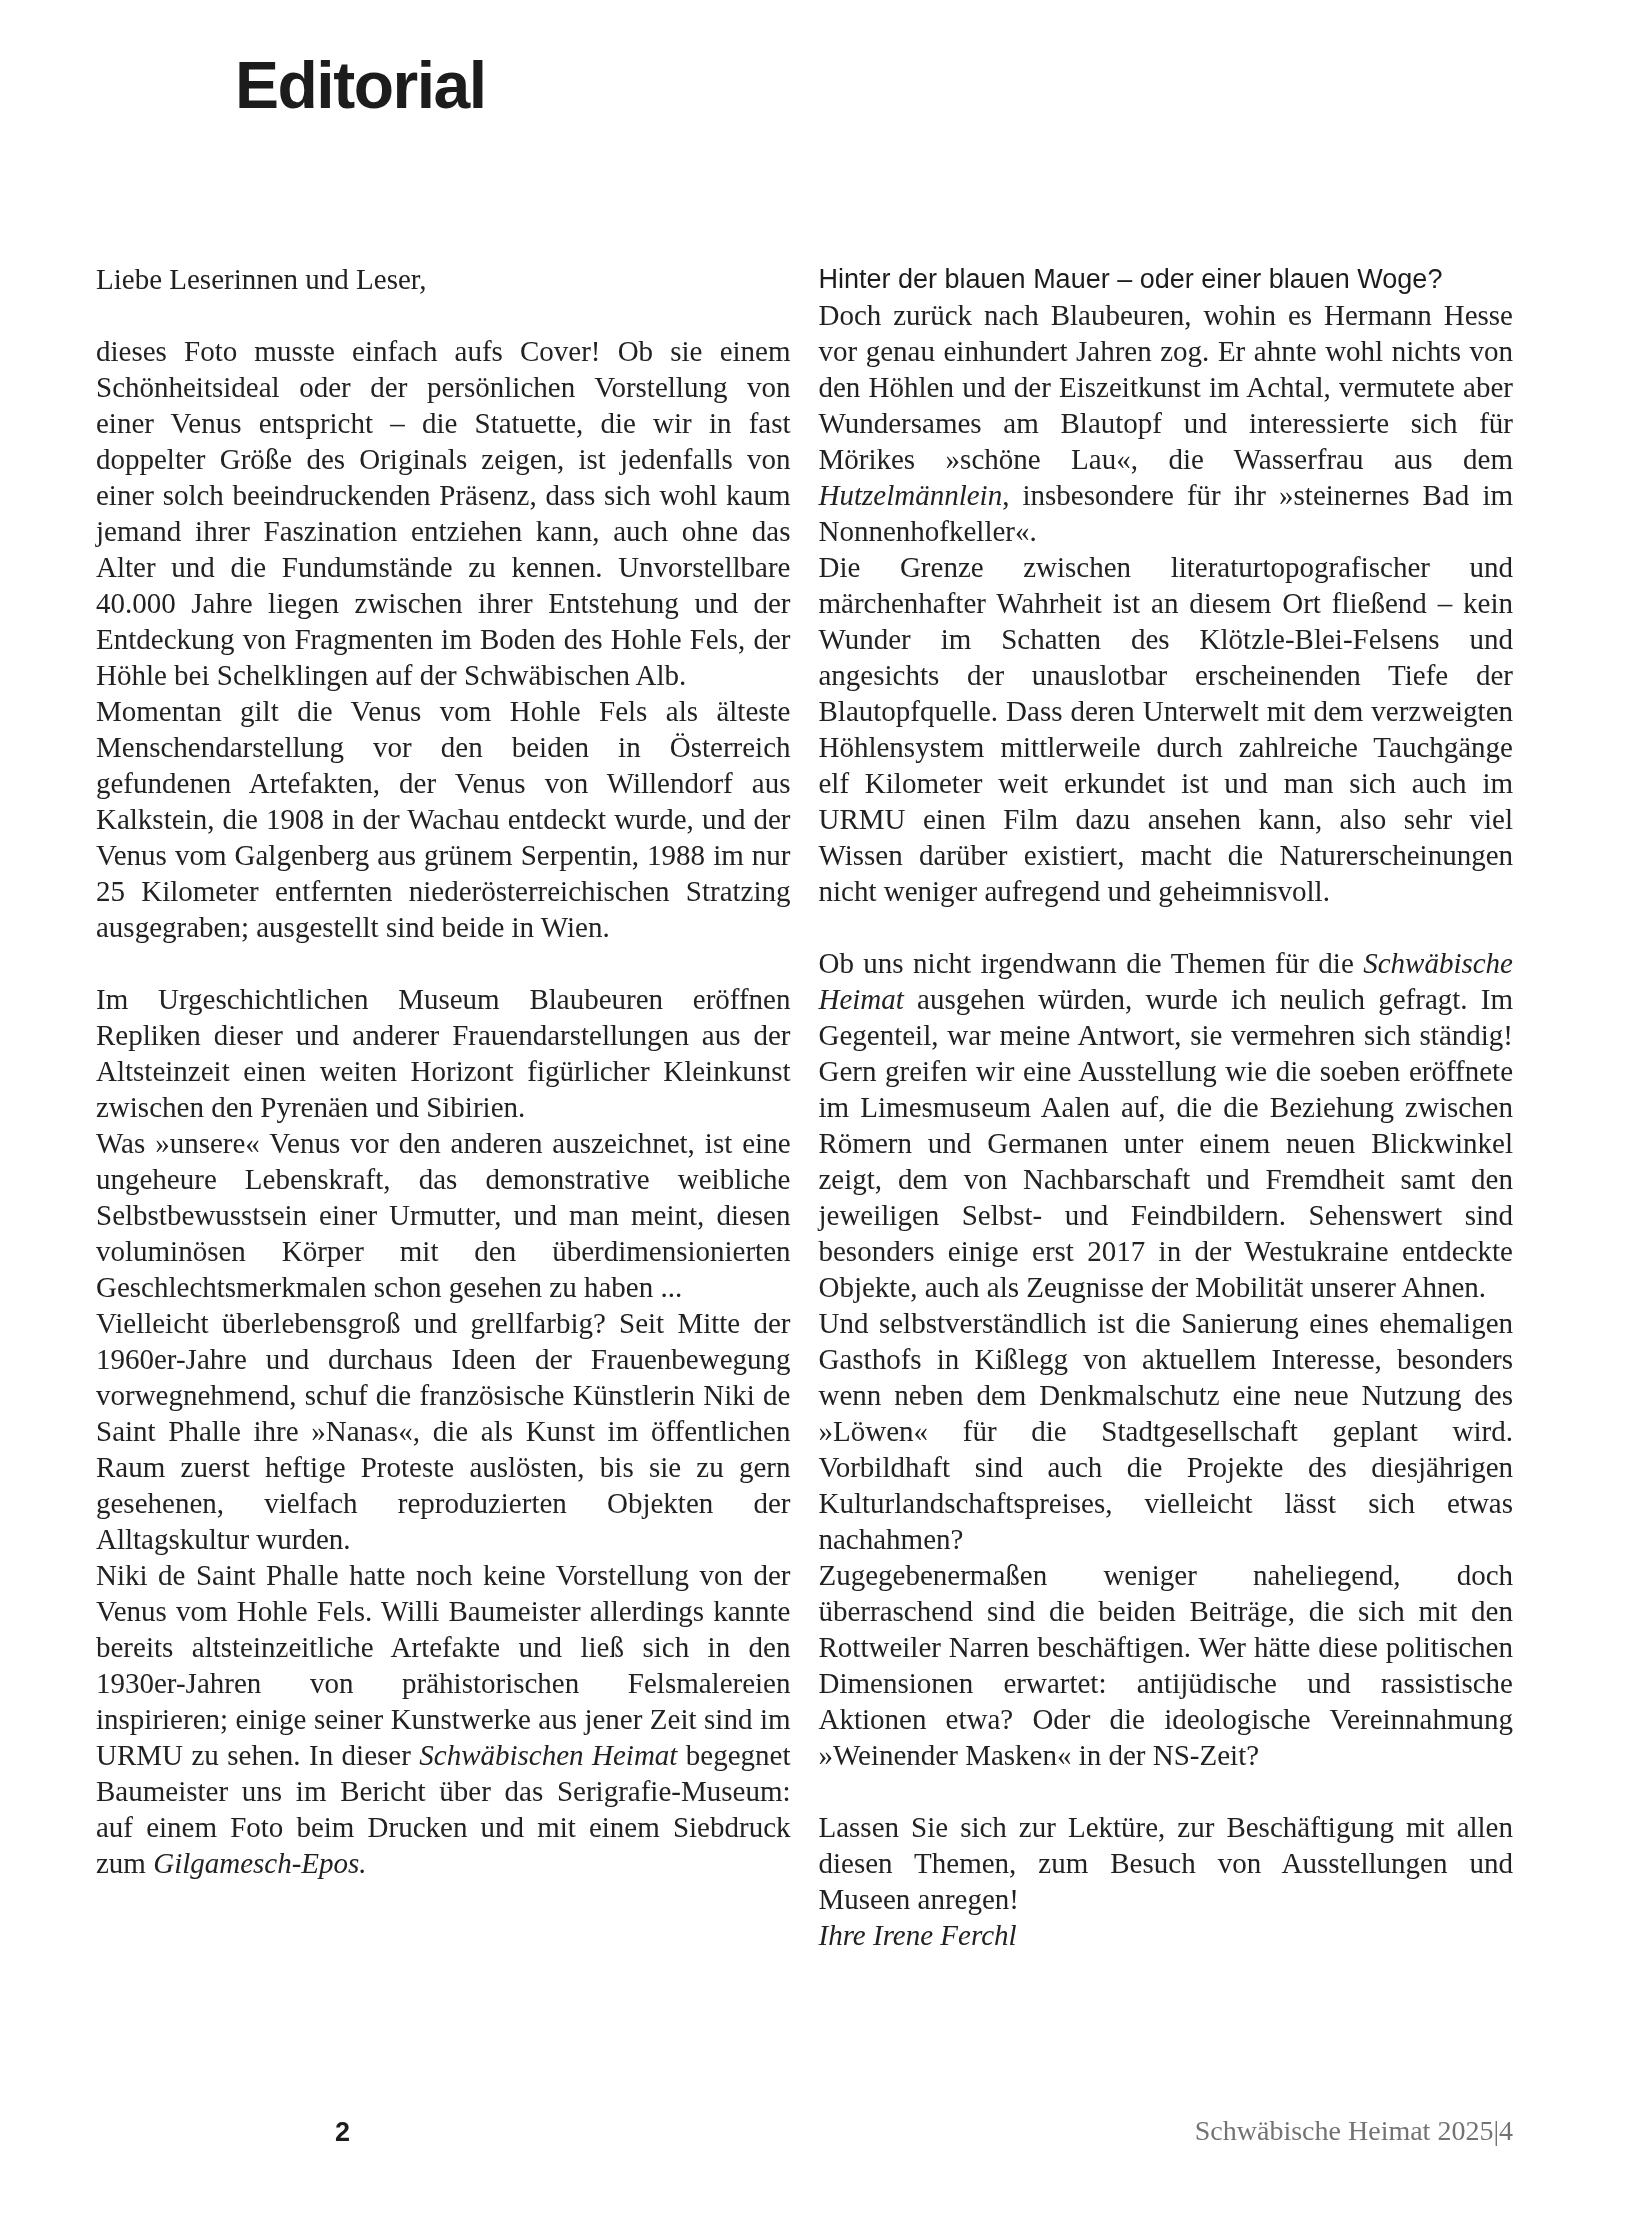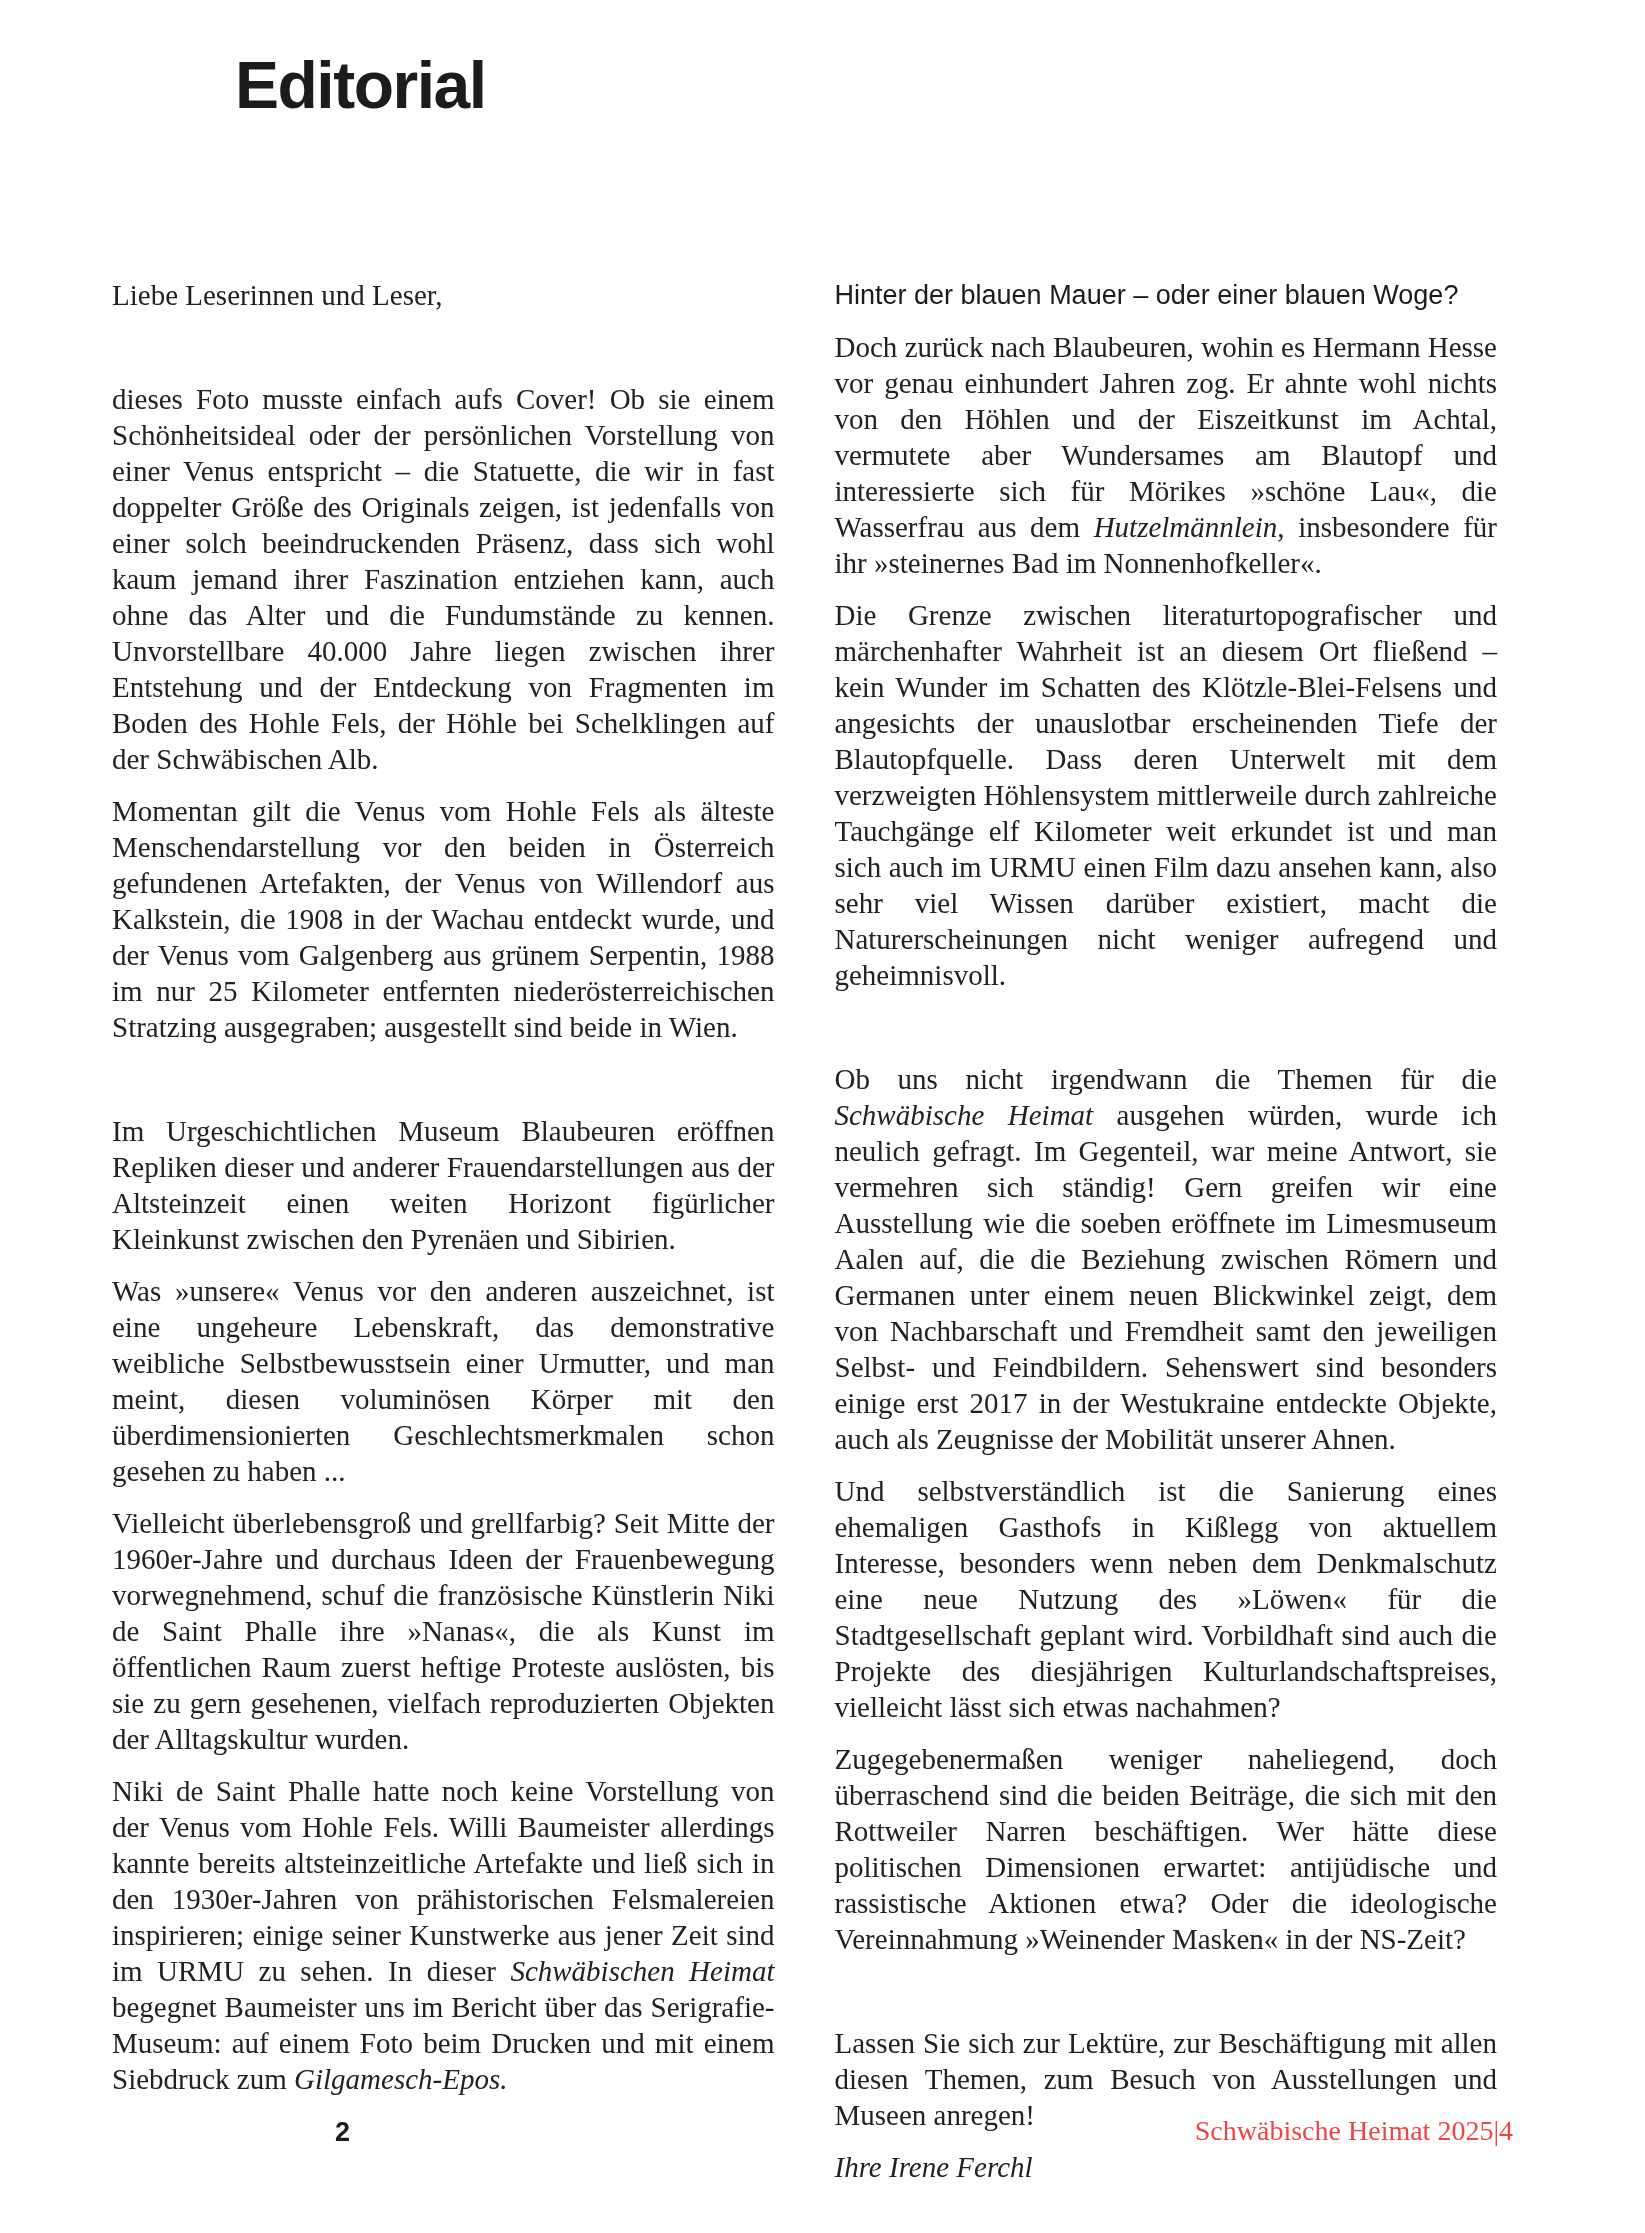--- a/index.html
+++ b/index.html
@@ -15,37 +15,37 @@
   .columns {
     position:absolute; left:96px; top:261px; width:1417px;
     display:flex; gap:28px; align-items:flex-start;
   }
   .col {
     flex:1 1 0; min-width:0;
     font-size:29px; line-height:36px;
     text-align:justify; text-align-last:left;
     hyphens:auto; -webkit-hyphens:auto;
   }
-  .col p { margin:16px; }
+  .col p { margin:0; }
   .block.gap { height:36px; }
   .block.heading {
     font-family:"Liberation Sans", sans-serif; font-weight:400;
     font-size:27px; color:#1c1c1c; text-align:left; letter-spacing:0;
   }
   .block.salutation { text-align:left; }
   .block.signature { text-align:right; }
   em { font-style:italic; }
   .footer-page-num {
     position:absolute; left:335px; top:2117px;
     font-family:"Liberation Sans", sans-serif; font-weight:700;
     font-size:27px; color:#1c1c1c;
   }
   .footer-journal {
     position:absolute; right:133px; top:2115px;
-    font-size:28px; color:#ef4444;
+    font-size:28px; color:#737373;
   }
 </style>
 </head>
 <body>
 
 <div class="page">
   <h1 class="page-title">Editorial</h1>
 
   <div class="columns">
     <div class="col col-left">

